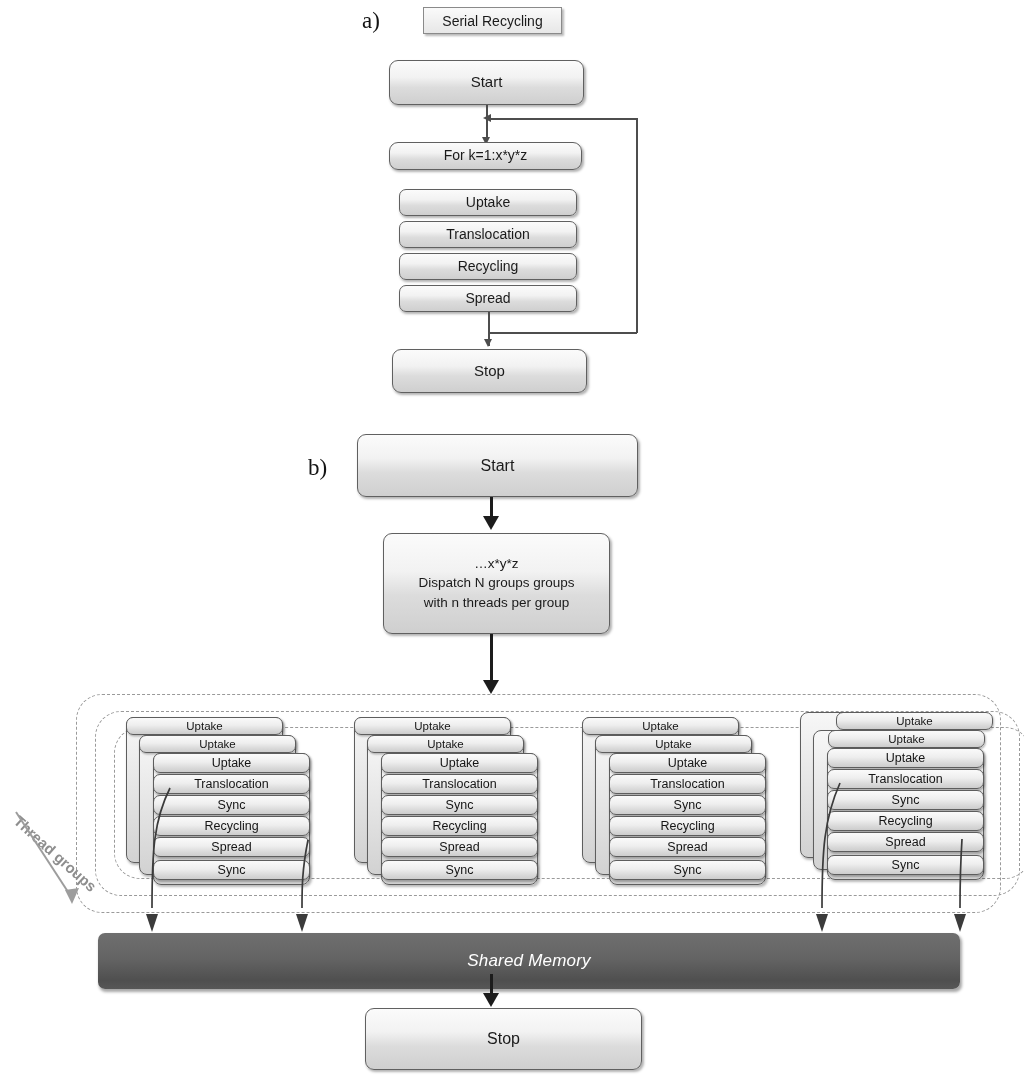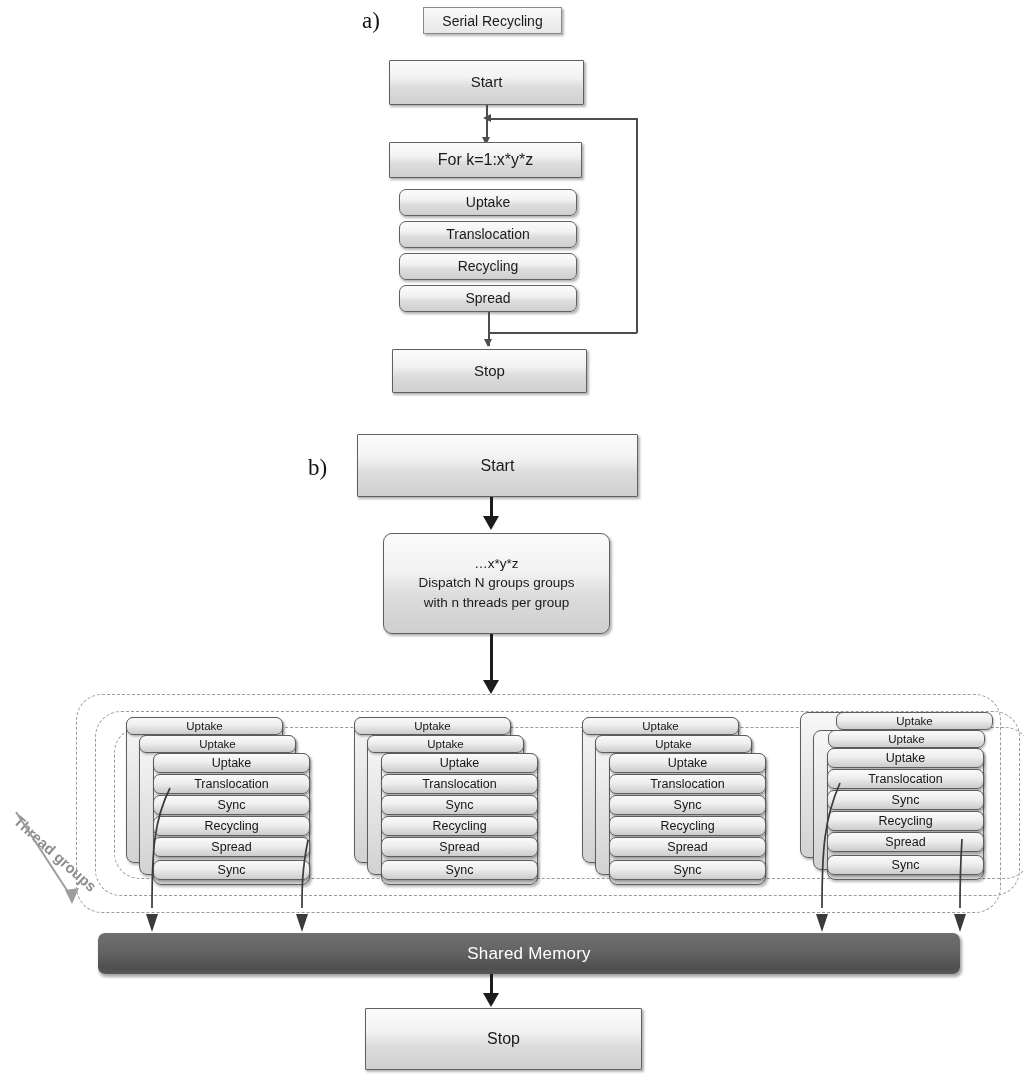--- a/index.html
+++ b/index.html
@@ -11,21 +11,21 @@
   
   .node{
     position:absolute;box-sizing:border-box;
     background:linear-gradient(to bottom,#fbfbfb 0%,#f2f2f2 38%,#dcdcdc 62%,#cfcfcf 100%);
     border:1.5px solid #606060;
     display:flex;align-items:center;justify-content:center;
     text-align:center;line-height:1.22;
     box-shadow:1.5px 2px 2.5px rgba(0,0,0,0.30);
     color:#1a1a1a;
   }
-  .node.rect{border-radius:1px;}
+  .node.rect{border-radius:9px;}
   .node.round{border-radius:9px;}
   .node.pill{border-radius:7px;}
 
   
   .labelbox{
     position:absolute;box-sizing:border-box;
     background:linear-gradient(to bottom,#fafafa,#e7e7e7);
     border:1.5px solid #8a8a8a;
     box-shadow:1.5px 2px 2px rgba(0,0,0,0.28);
     display:flex;align-items:center;justify-content:center;
@@ -97,21 +97,21 @@
 <div class="ln v" style="left:486px;top:105px;height:14px;"></div>
 
 <div class="ln h" style="left:488px;top:118px;width:149px;"></div>
 <div class="ah-left" style="left:483px;top:114px;"></div>
 
 <div class="ln v" style="left:636px;top:118px;height:215px;"></div>
 
 <div class="ln v" style="left:486px;top:118px;height:22px;"></div>
 <div class="ah-down" style="left:482px;top:137px;"></div>
 
-<div class="node rect" style="left:389px;top:142px;width:193px;height:36px;font-size:16px;">For k=1:x*y*z</div>
+<div class="node rect" style="left:389px;top:142px;width:193px;height:28px;font-size:14px;">For k=1:x*y*z</div>
 
 <div class="node pill" style="left:399px;top:189px;width:178px;height:27px;font-size:14px;">Uptake</div>
 <div class="node pill" style="left:399px;top:221px;width:178px;height:27px;font-size:14px;">Translocation</div>
 <div class="node pill" style="left:399px;top:253px;width:178px;height:27px;font-size:14px;">Recycling</div>
 <div class="node pill" style="left:399px;top:285px;width:178px;height:27px;font-size:14px;">Spread</div>
 
 <div class="ln v" style="left:488px;top:312px;height:34px;"></div>
 <div class="ln h" style="left:488px;top:332px;width:149px;"></div>
 <div class="ah-down" style="left:484px;top:339px;"></div>
 
@@ -199,18 +199,18 @@
   <path d="M178 60 C 172 90, 172 108, 172 128" stroke="#3b3b3b" stroke-width="1.7" fill="none"></path>
   <polygon points="172,152 166,134 178,134" fill="#3b3b3b"></polygon>
 </svg>
 <svg class="abs" style="left:800px;top:775px;width:200px;height:175px;">
   <path d="M40 8 C 24 44, 22 76, 22 133" stroke="#3b3b3b" stroke-width="1.7" fill="none"></path>
   <polygon points="22,157 16,139 28,139" fill="#3b3b3b"></polygon>
   <path d="M162 64 C 160 96, 160 114, 160 133" stroke="#3b3b3b" stroke-width="1.7" fill="none"></path>
   <polygon points="160,157 154,139 166,139" fill="#3b3b3b"></polygon>
 </svg>
 
-<div class="sharedmem" style="left:98px;top:933px;width:862px;height:41px;">Shared Memory</div>
+<div class="sharedmem" style="left:98px;top:933px;width:862px;height:56px;font-style:italic;">Shared Memory</div>
 
 <div class="ln vthick" style="left:490px;top:974px;height:26px;"></div>
 <div class="ah-down big" style="left:483px;top:993px;"></div>
 
 <div class="node rect" style="left:365px;top:1008px;width:277px;height:62px;font-size:16px;">Stop</div>
 
 </body></html>

